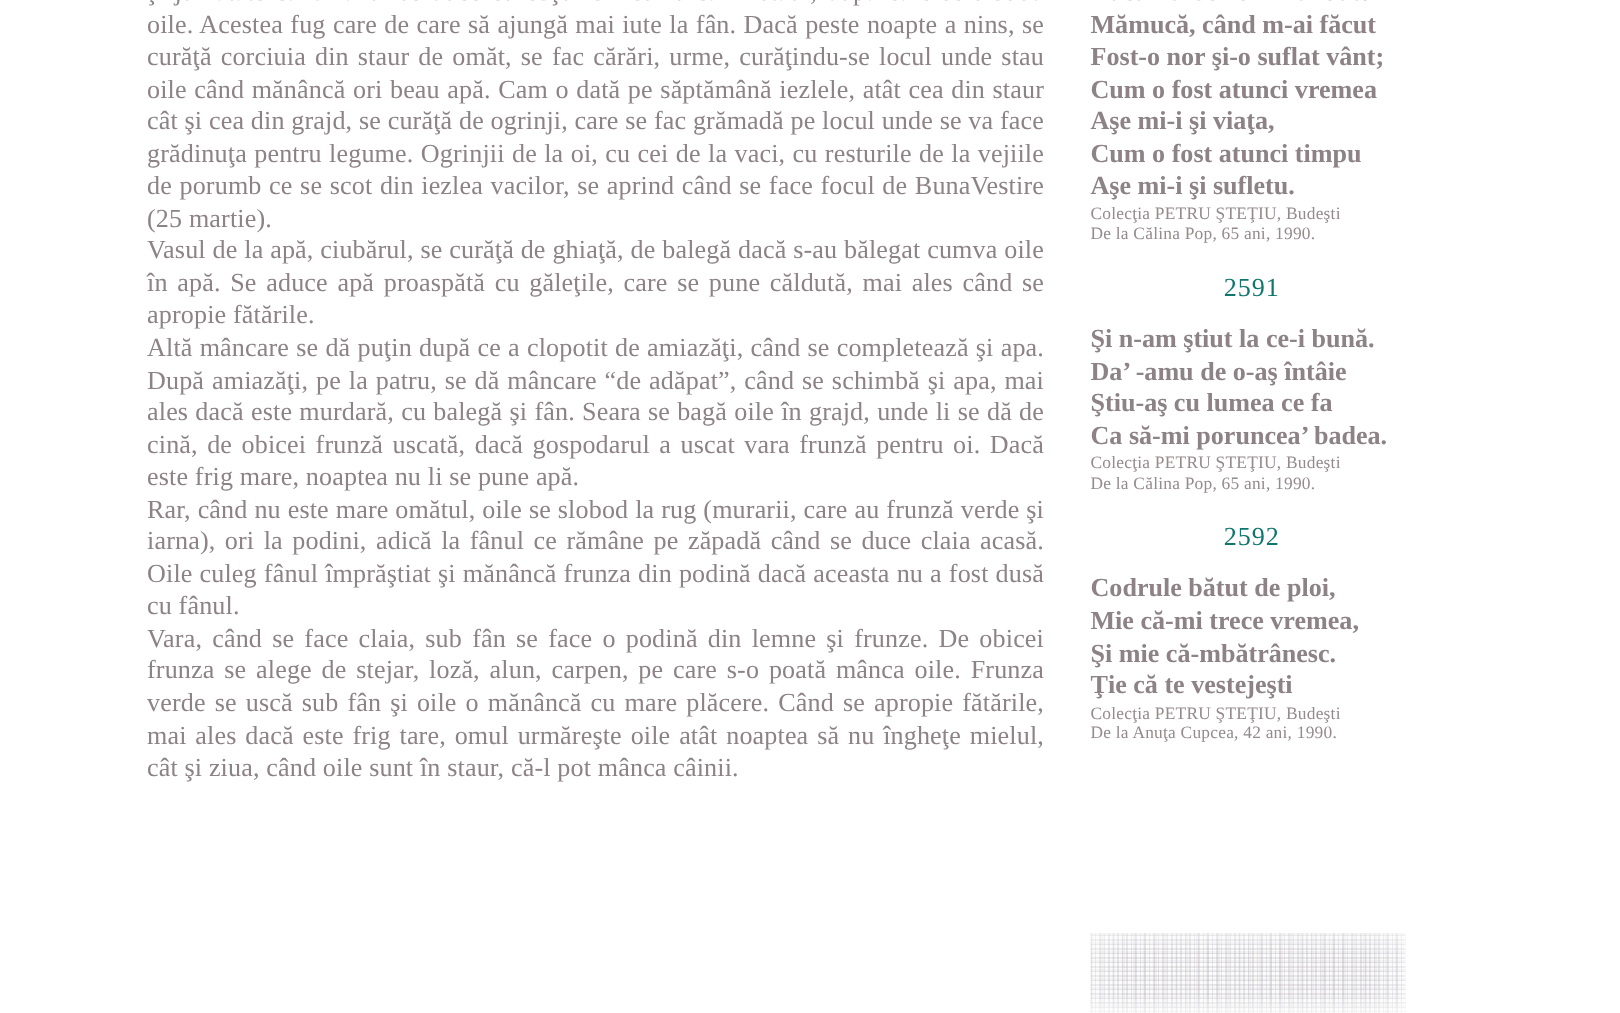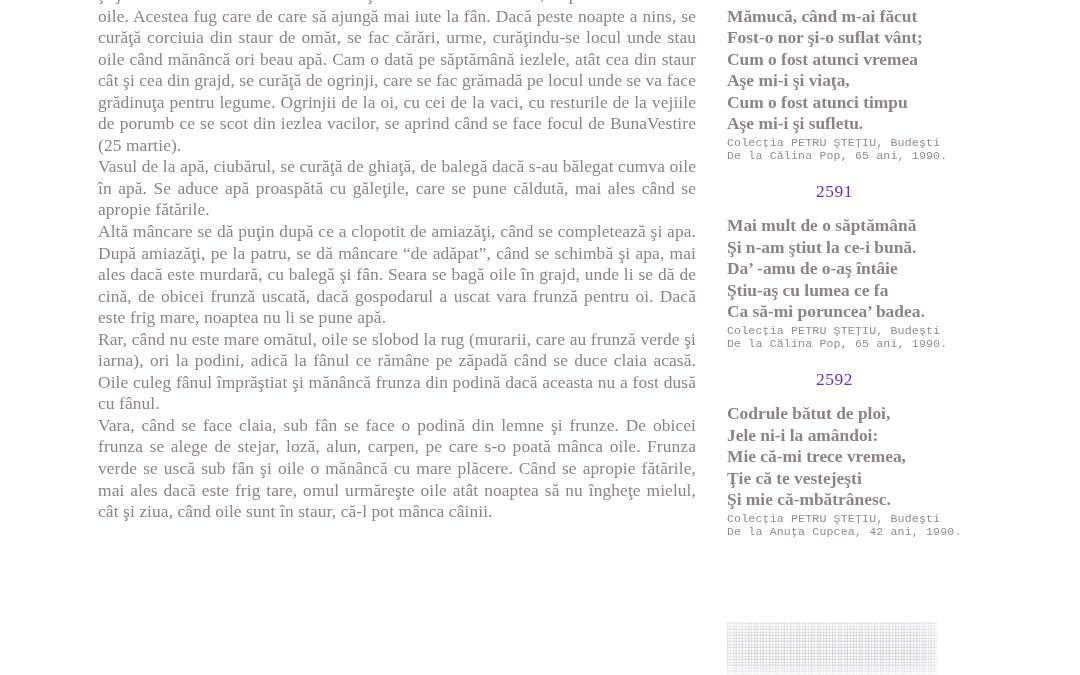--- a/index.html
+++ b/index.html
@@ -45,21 +45,21 @@
   .col-right {
     position: absolute;
     left: 727px;
     top: -16px;
     width: 250px;
   }
   .poem-block { position: relative; }
   .poem-number {
     font-size: 17.4px;
     line-height: 21.4px;
-    color: #6d28d9;
+    color: #0f766e;
     text-align: center;
     width: 215px;
     margin: 0 0 13px 0;
     letter-spacing: 0.6px;
   }
   .poem-lines {
     margin: 0;
     font-size: 17.4px;
     line-height: 21.55px;
     color: #8d8285;
@@ -68,21 +68,21 @@
   .poem-lines .vline {
     display: block;
     white-space: nowrap;
     font-weight: bold;
   }
   .attrib {
     margin: 1px 0 0 0;
     font-size: 11.6px;
     line-height: 13.4px;
     color: #958a8c;
-    font-family: Liberation Mono, monospace;
+    font-family: Liberation Serif, serif;
     letter-spacing: 0.15px;
     white-space: nowrap;
   }
   .attrib .aline { display: block; }
   .gap-after-poem { height: 18px; }
 
   
   .texture-figure {
     position: absolute;
     left: 727px;
@@ -149,42 +149,40 @@
         <span class="aline">Colecţia PETRU ŞTEŢIU, Budeşti</span>
         <span class="aline">De la Călina Pop, 65 ani, 1990.</span>
       </div>
     </div>
 
     <div class="gap-after-poem"></div>
 
     <div class="poem-block">
       <div class="poem-number">2591</div>
       <div class="poem-lines">
-        <span class="vline">Mai mult de o săptămână</span>
         <span class="vline">Şi n-am ştiut la ce-i bună.</span>
         <span class="vline">Da’ -amu de o-aş întâie</span>
         <span class="vline">Ştiu-aş cu lumea ce fa</span>
         <span class="vline">Ca să-mi poruncea’ badea.</span>
       </div>
       <div class="attrib">
         <span class="aline">Colecţia PETRU ŞTEŢIU, Budeşti</span>
         <span class="aline">De la Călina Pop, 65 ani, 1990.</span>
       </div>
     </div>
 
     <div class="gap-after-poem"></div>
 
     <div class="poem-block">
       <div class="poem-number">2592</div>
       <div class="poem-lines">
         <span class="vline">Codrule bătut de ploi,</span>
-        <span class="vline">Jele ni-i la amândoi:</span>
         <span class="vline">Mie că-mi trece vremea,</span>
+        <span class="vline">Şi mie că-mbătrânesc.</span>
         <span class="vline">Ţie că te vestejeşti</span>
-        <span class="vline">Şi mie că-mbătrânesc.</span>
       </div>
       <div class="attrib">
         <span class="aline">Colecţia PETRU ŞTEŢIU, Budeşti</span>
         <span class="aline">De la Anuţa Cupcea, 42 ani, 1990.</span>
       </div>
     </div>
 
   </div>
 
   <div class="texture-figure">

